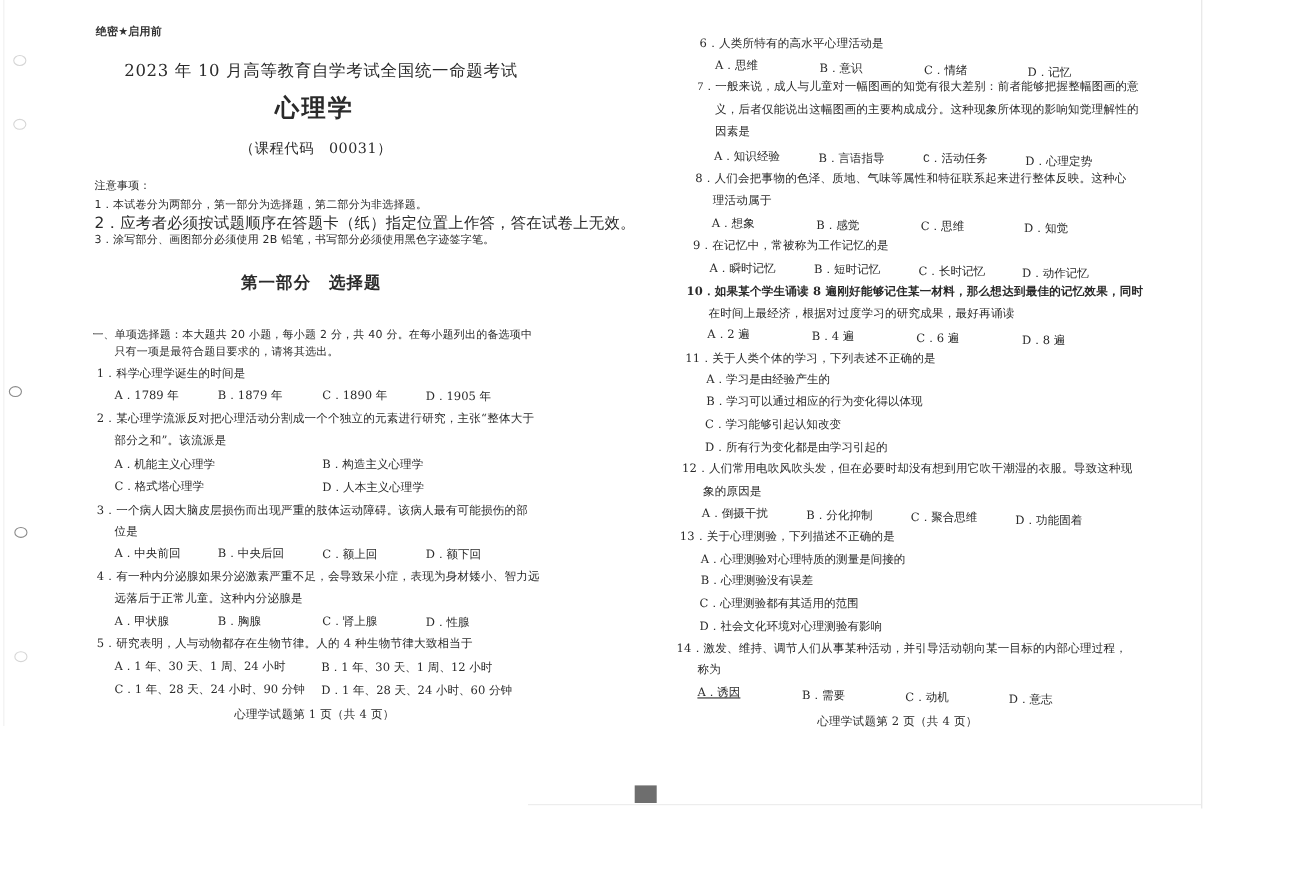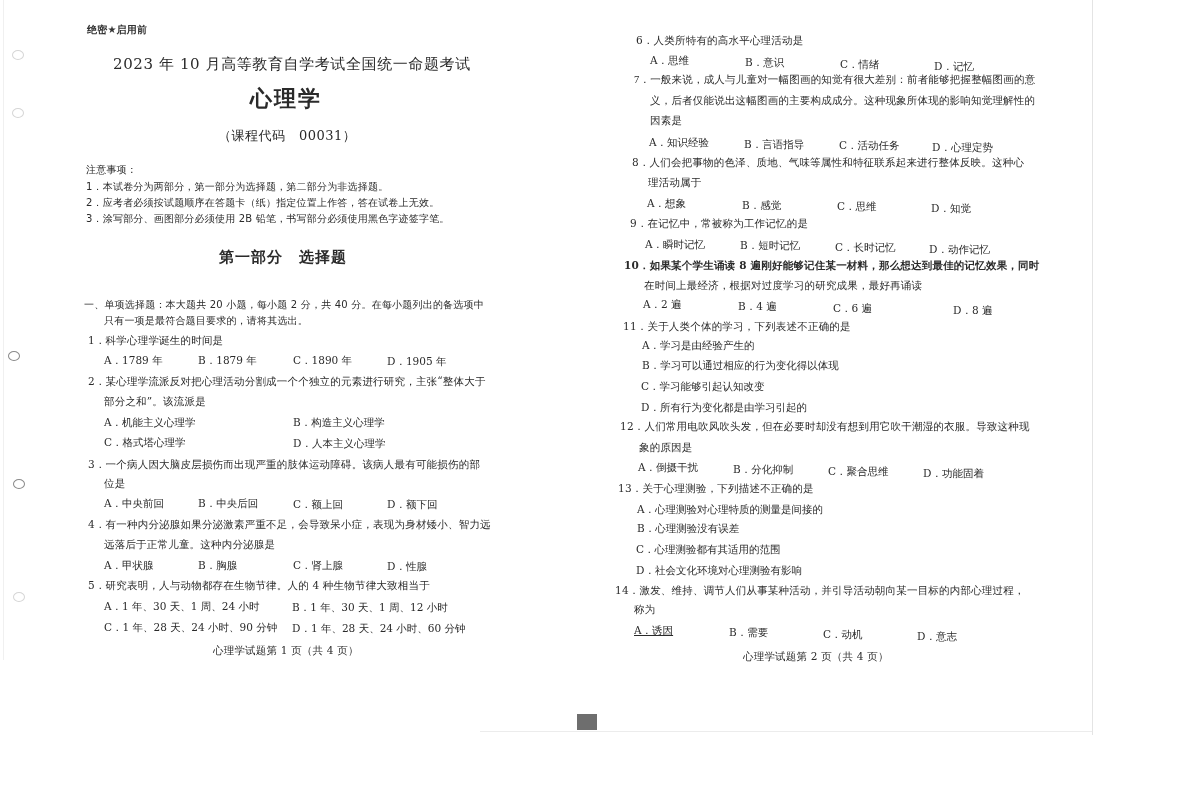--- a/index.html
+++ b/index.html
@@ -62,21 +62,21 @@
   <div class="hole faint" style="left:13px;top:592px;"></div>
 
   <div>
     <div class="line sans notice" style="left:87px;top:23px;">绝密★启用前</div>
     <div class="line title1" style="left:113px;top:54px;">2023 年 10 月高等教育自学考试全国统一命题考试</div>
     <div class="line title2 sans" style="left:250px;top:86px;">心理学</div>
     <div class="line title3" style="left:218px;top:127px;">（课程代码　00031）</div>
 
     <div class="line sans" style="left:86px;top:163px;font-size:10px;">注意事项：</div>
     <div class="line sans" style="left:86px;top:180px;font-size:10px;">1．本试卷分为两部分，第一部分为选择题，第二部分为非选择题。</div>
-    <div class="line sans" style="left:86px;top:196px;font-size:10px;">2．应考者必须按试题顺序在答题卡（纸）指定位置上作答，答在试卷上无效。</div>
+    <div class="line sans" style="left:86px;top:196px;font-size:14px;">2．应考者必须按试题顺序在答题卡（纸）指定位置上作答，答在试卷上无效。</div>
     <div class="line sans" style="left:86px;top:212px;font-size:10px;">3．涂写部分、画图部分必须使用 2B 铅笔，书写部分必须使用黑色字迹签字笔。</div>
 
     <div class="line section sans" style="left:219px;top:247px;">第一部分　选择题</div>
 
     <div class="line sans" style="left:84px;top:298px;font-size:10px;">一、单项选择题：本大题共 20 小题，每小题 2 分，共 40 分。在每小题列出的备选项中</div>
     <div class="line sans" style="left:104px;top:314px;font-size:10px;">只有一项是最符合题目要求的，请将其选出。</div>
 
     <div class="line" style="left:88px;top:333px;">1．科学心理学诞生的时间是</div>
     <div class="opt" style="left:104px;top:353px;">A．1789 年</div>
     <div class="opt" style="left:198px;top:353px;">B．1879 年</div>
@@ -119,42 +119,42 @@
     <div class="opt" style="left:650px;top:53px;">A．思维</div>
     <div class="opt" style="left:745px;top:55px;">B．意识</div>
     <div class="opt" style="left:840px;top:57px;">C．情绪</div>
     <div class="opt" style="left:934px;top:59px;">D．记忆</div>
 
     <div class="line" style="left:634px;top:73px;font-family:Liberation Serif, serif;">7．一般来说，成人与儿童对一幅图画的知觉有很大差别：前者能够把握整幅图画的意</div>
     <div class="line" style="left:650px;top:93px;">义，后者仅能说出这幅图画的主要构成成分。这种现象所体现的影响知觉理解性的</div>
     <div class="line" style="left:650px;top:113px;">因素是</div>
     <div class="opt" style="left:649px;top:135px;">A．知识经验</div>
     <div class="opt" style="left:744px;top:137px;">B．言语指导</div>
-    <div class="opt" style="left:839px;top:138px;">C．活动任务</div>
+    <div class="opt" style="left:839px;top:138px;font-family:Liberation Mono, monospace;">C．活动任务</div>
     <div class="opt" style="left:932px;top:140px;">D．心理定势</div>
 
     <div class="line" style="left:632px;top:155px;">8．人们会把事物的色泽、质地、气味等属性和特征联系起来进行整体反映。这种心</div>
     <div class="line" style="left:648px;top:175px;">理活动属于</div>
     <div class="opt" style="left:647px;top:196px;">A．想象</div>
     <div class="opt" style="left:742px;top:198px;">B．感觉</div>
     <div class="opt" style="left:837px;top:199px;">C．思维</div>
     <div class="opt" style="left:931px;top:201px;">D．知觉</div>
 
     <div class="line" style="left:630px;top:216px;">9．在记忆中，常被称为工作记忆的是</div>
     <div class="opt" style="left:645px;top:237px;">A．瞬时记忆</div>
     <div class="opt" style="left:740px;top:238px;">B．短时记忆</div>
     <div class="opt" style="left:835px;top:240px;">C．长时记忆</div>
     <div class="opt" style="left:929px;top:242px;">D．动作记忆</div>
 
     <div class="line" style="left:624px;top:258px;font-weight:bold;">10．如果某个学生诵读 8 遍刚好能够记住某一材料，那么想达到最佳的记忆效果，同时</div>
     <div class="line" style="left:644px;top:278px;">在时间上最经济，根据对过度学习的研究成果，最好再诵读</div>
     <div class="opt" style="left:643px;top:297px;">A．2 遍</div>
     <div class="opt" style="left:738px;top:299px;">B．4 遍</div>
     <div class="opt" style="left:833px;top:301px;">C．6 遍</div>
-    <div class="opt" style="left:953px;top:303px;text-align:right;">D．8 遍</div>
+    <div class="opt" style="left:929px;top:303px;text-align:right;">D．8 遍</div>
 
     <div class="line" style="left:623px;top:319px;">11．关于人类个体的学习，下列表述不正确的是</div>
     <div class="opt" style="left:642px;top:338px;text-align:right;">A．学习是由经验产生的</div>
     <div class="opt" style="left:642px;top:358px;">B．学习可以通过相应的行为变化得以体现</div>
     <div class="opt" style="left:641px;top:379px;">C．学习能够引起认知改变</div>
     <div class="opt" style="left:641px;top:400px;">D．所有行为变化都是由学习引起的</div>
 
     <div class="line" style="left:620px;top:419px;">12．人们常用电吹风吹头发，但在必要时却没有想到用它吹干潮湿的衣服。导致这种现</div>
     <div class="line" style="left:639px;top:440px;">象的原因是</div>
     <div class="opt" style="left:638px;top:460px;">A．倒摄干扰</div>

